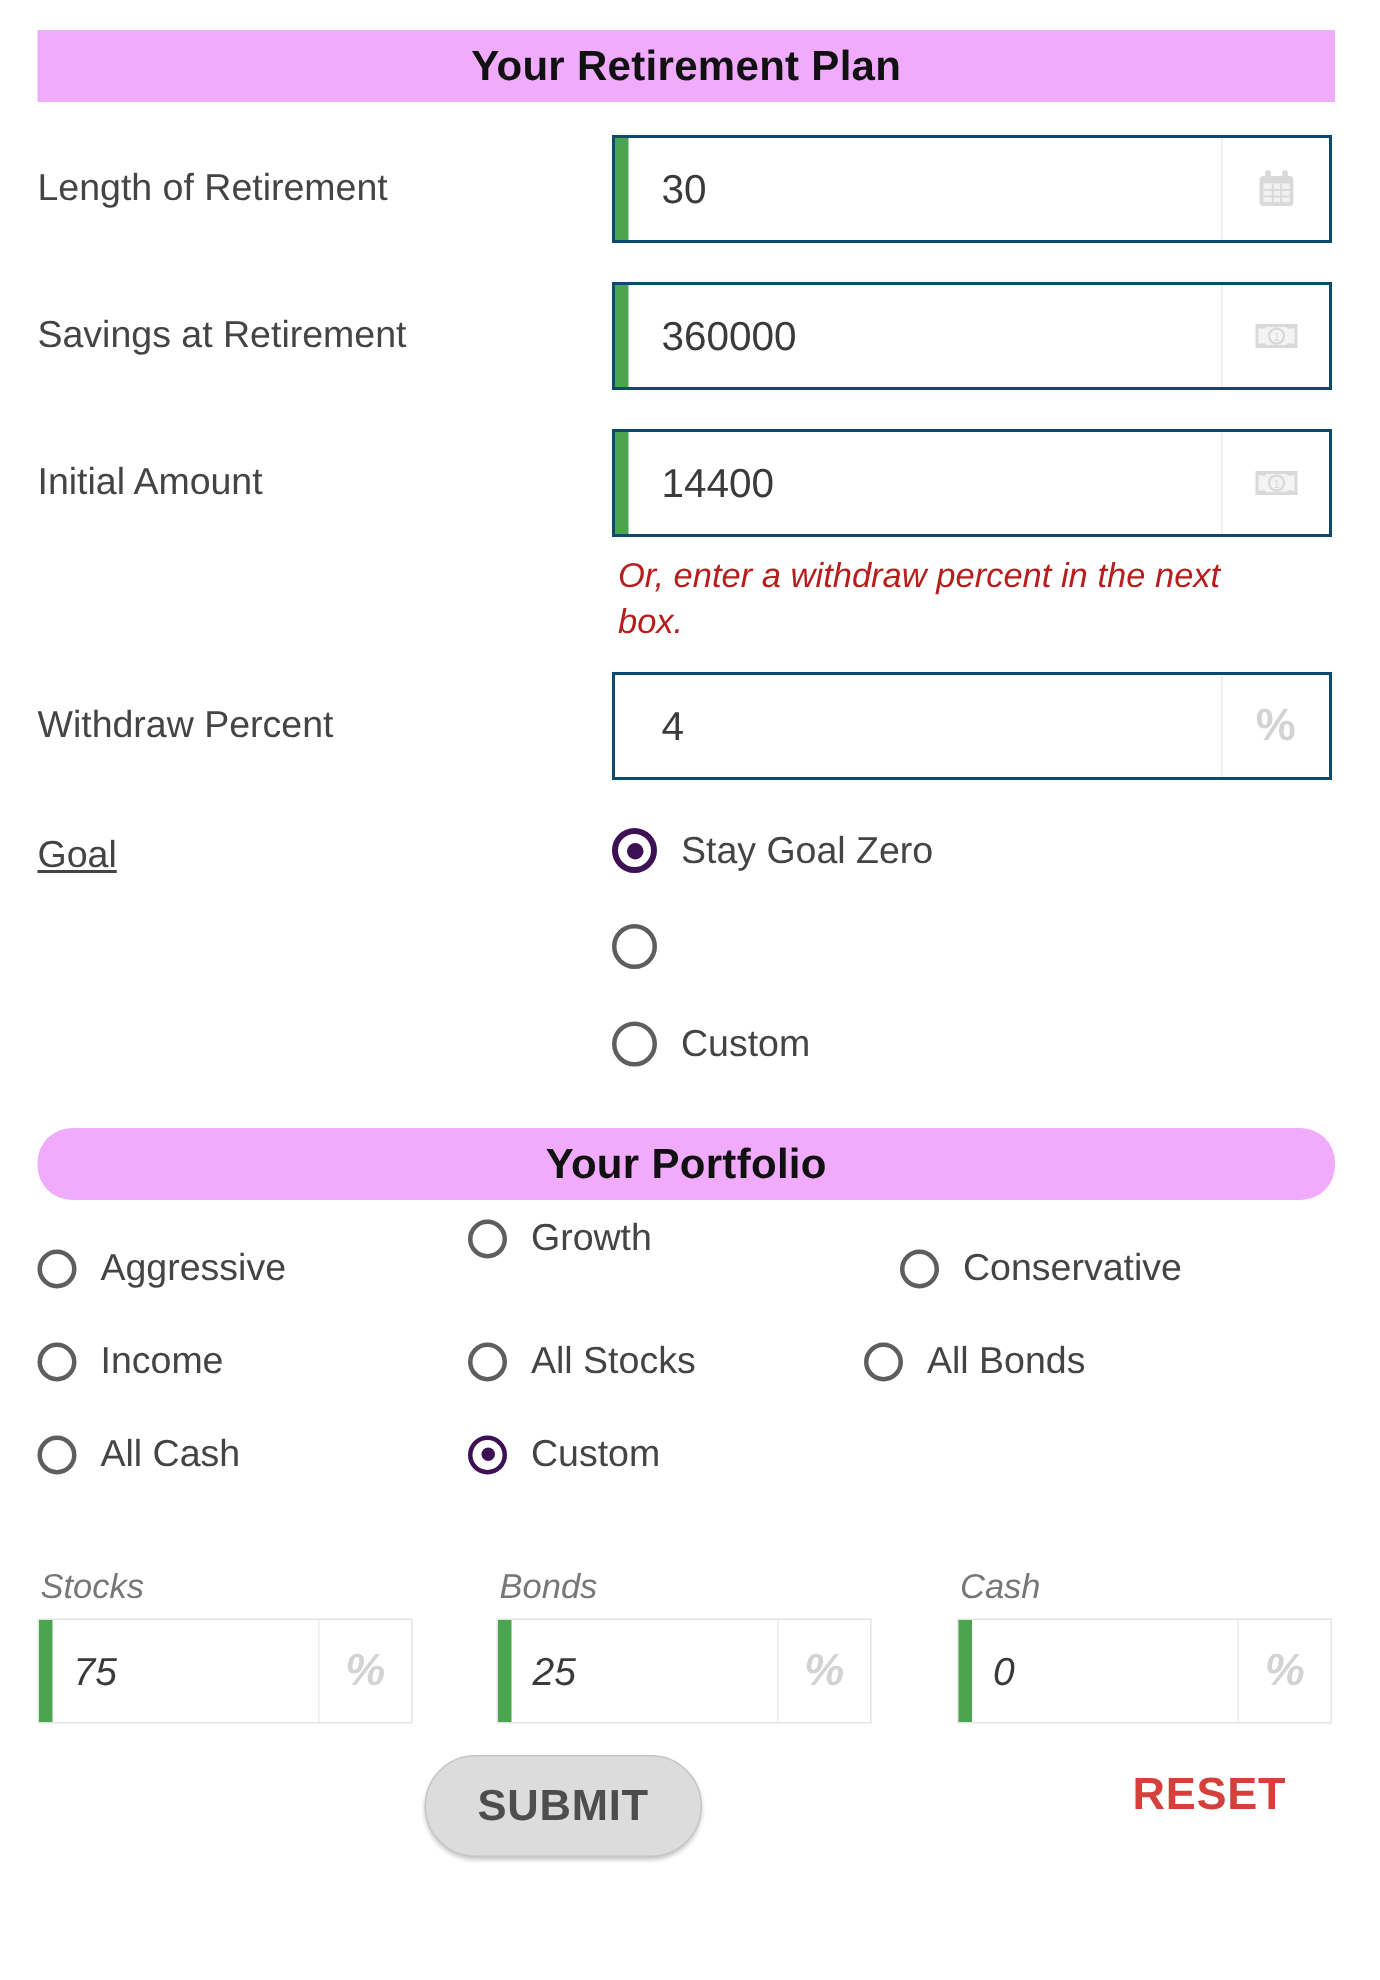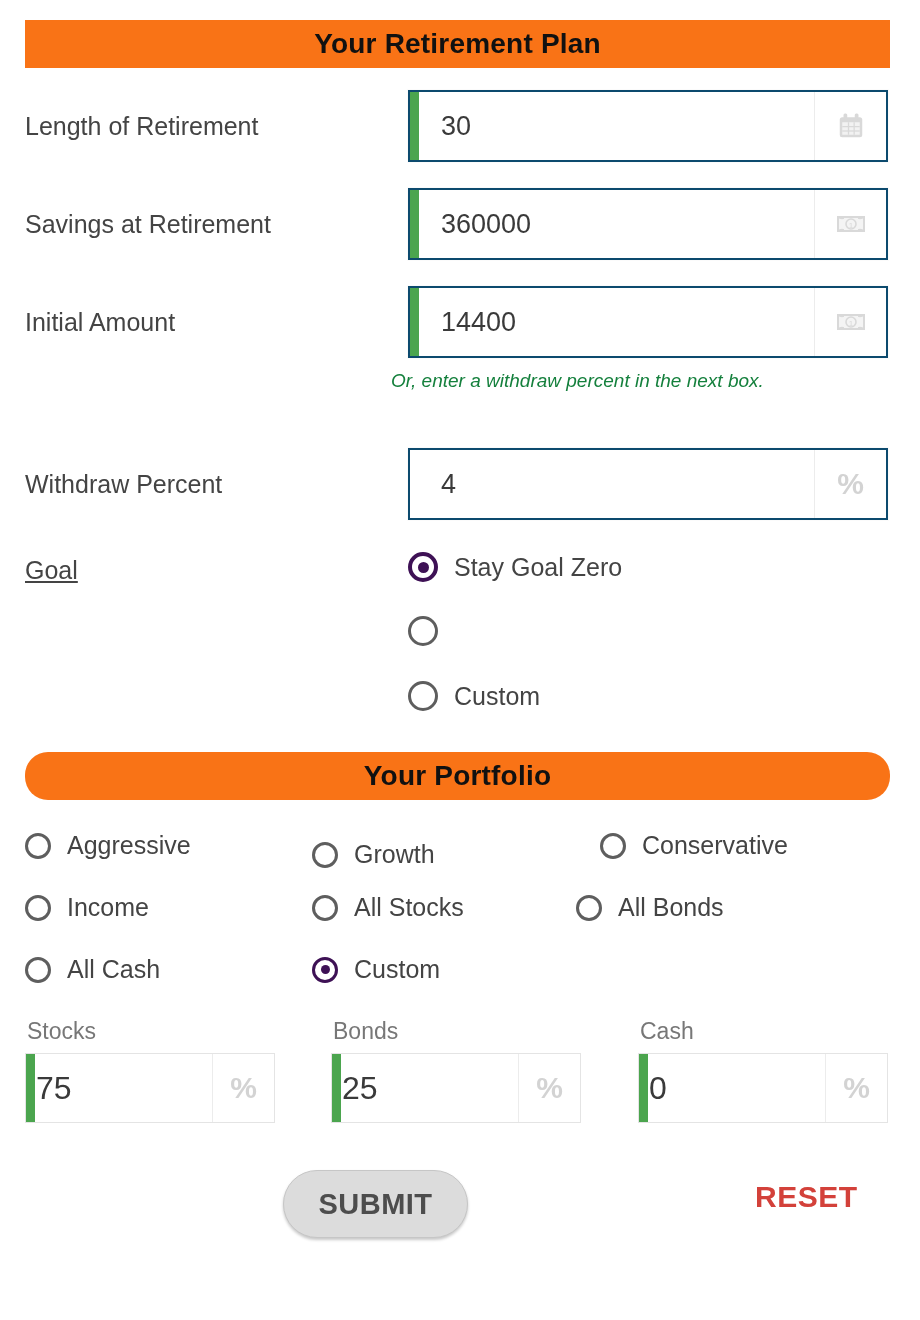--- a/index.html
+++ b/index.html
@@ -13,21 +13,21 @@
     position: relative;
     overflow: hidden;
   }
 
   
   .section-header {
     position: absolute;
     left: 25px;
     width: 865px;
     height: 48px;
-    background: #f97316;
+    background: #f0abfc;
     display: flex;
     align-items: center;
     justify-content: center;
     font-size: 28px;
     font-weight: bold;
     color: #111111;
     letter-spacing: 0.2px;
   }
 
   
@@ -87,25 +87,25 @@
   .addon-pct {
     font-size: 30px;
     font-weight: bold;
     color: #d3d3d3;
     line-height: 1;
   }
 
   
   .helper-text {
     position: absolute;
-    left: 391px;
+    left: 412px;
     width: 440px;
-    font-size: 19px;
+    font-size: 23px;
     font-style: italic;
-    color: #15803d;
+    color: #b91c1c;
     line-height: 1.35;
   }
 
   
   .radio-item {
     position: absolute;
     display: flex;
     align-items: center;
     white-space: nowrap;
   }
@@ -136,35 +136,35 @@
   }
   .radio-dot.small { width: 26px; height: 26px; flex-basis: 26px; border-width: 3px; }
   .radio-dot.small.checked::after { width: 9px; height: 9px; margin-left: -4.5px; margin-top: -4.5px; }
   .radio-label {
     margin-left: 16px;
     font-size: 25px;
     color: #444444;
   }
 
   
-  .alloc-group { position: absolute; top: 1018px; width: 250px; }
+  .alloc-group { position: absolute; top: 1044px; width: 250px; font-style: italic; }
   .alloc-caption {
     font-size: 23px;
     color: #777777;
     margin-bottom: 8px;
     padding-left: 2px;
   }
   .alloc-box {
     height: 70px;
     background: #ffffff;
     border: 1px solid #e4e4e4;
     display: flex;
     align-items: stretch;
   }
-  .alloc-box .input-value { font-size: 32px; padding-left: 1px; }
+  .alloc-box .input-value { font-size: 26px; padding-left: 14px; }
   .alloc-box .input-addon { flex: 0 0 62px; }
 
   
   .submit-button {
     position: absolute;
     left: 283px;
     top: 1170px;
     width: 185px;
     height: 68px;
     border-radius: 34px;
@@ -278,21 +278,21 @@
   <span class="radio-dot"></span>
   <span class="radio-label">Custom</span>
 </div>
 
 <div class="section-header" style="top:752px;border-radius:23px;">Your Portfolio</div>
 
 <div class="radio-item" style="left:25px; top:831px;">
   <span class="radio-dot small"></span>
   <span class="radio-label">Aggressive</span>
 </div>
-<div class="radio-item" style="left:312px; top:840px;">
+<div class="radio-item" style="left:312px; top:811px;">
   <span class="radio-dot small"></span>
   <span class="radio-label">Growth</span>
 </div>
 <div class="radio-item" style="left:600px; top:831px;">
   <span class="radio-dot small"></span>
   <span class="radio-label">Conservative</span>
 </div>
 
 <div class="radio-item" style="left:25px; top:893px;">
   <span class="radio-dot small"></span>

